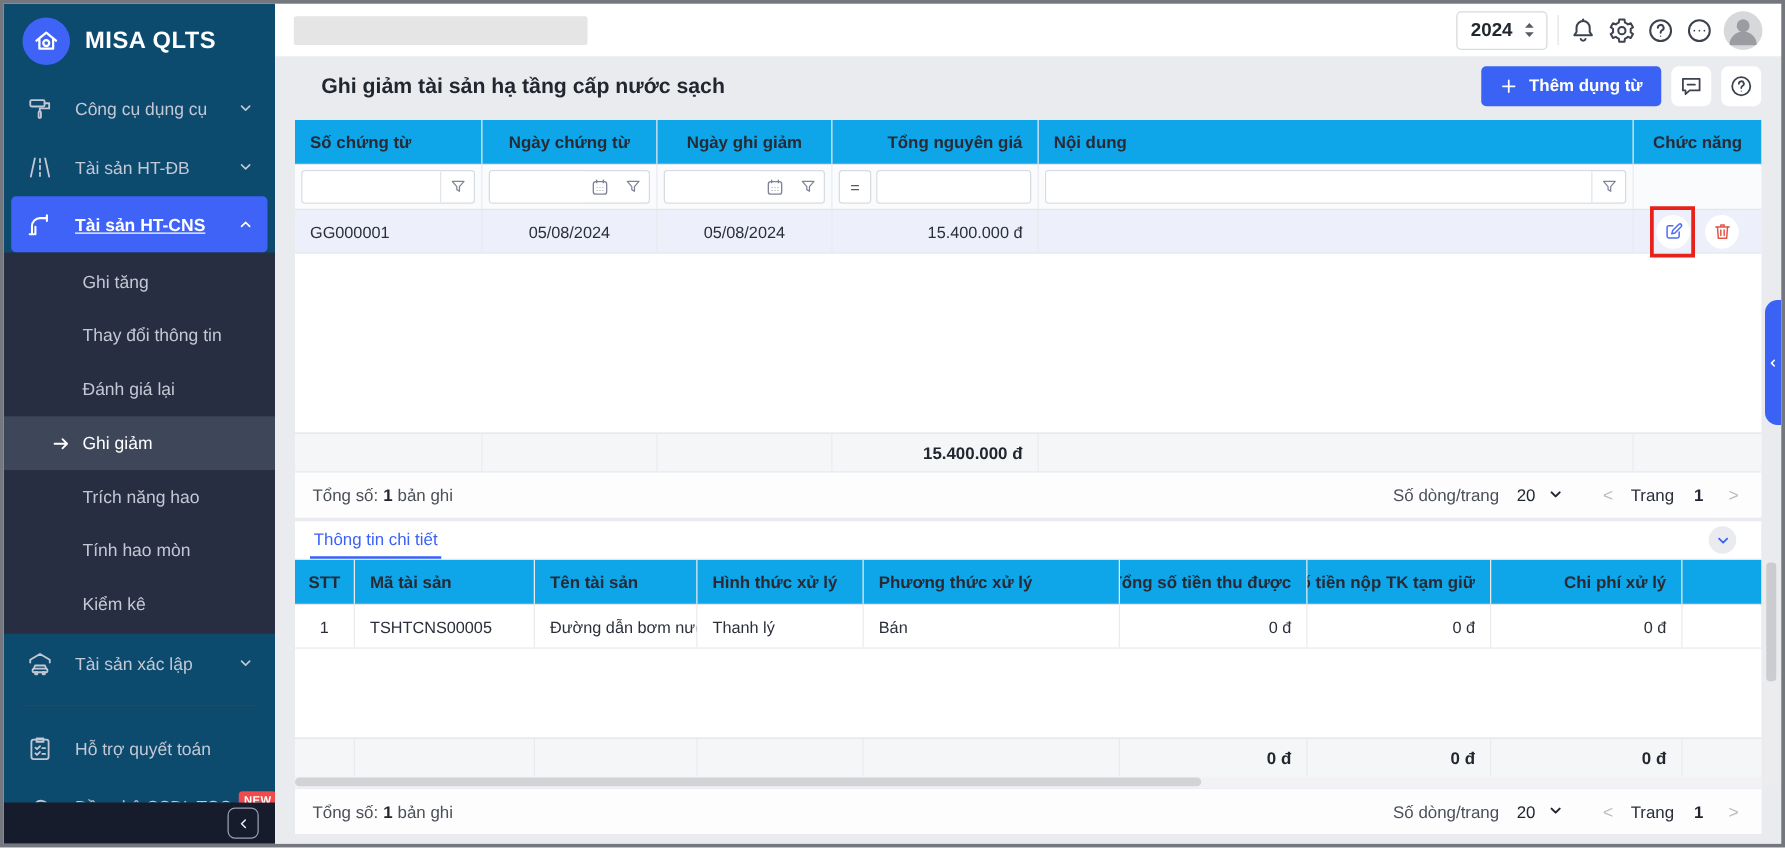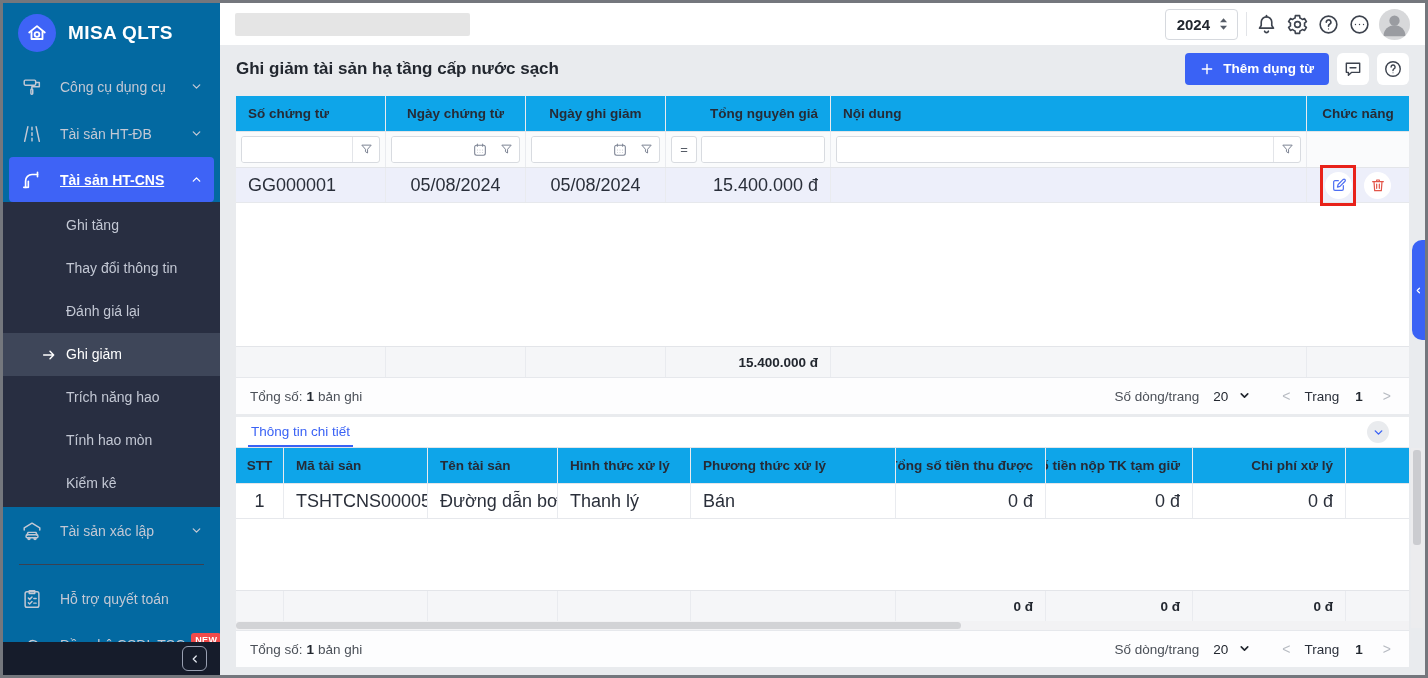--- a/index.html
+++ b/index.html
@@ -1,21 +1,21 @@
 <!DOCTYPE html>
 <html><head>
 <meta charset="utf-8">
 <style>
   * { box-sizing: border-box; margin: 0; padding: 0; }
   html,body { background:#c9cbd0; }
   body { font-family:"Liberation Sans","DejaVu Sans",sans-serif; }
   .screen { width:1428px; height:678px; border:3px solid #74777d; display:flex; background:#e9ebee; overflow:hidden; position:relative; }
 
   
-  .sidebar { flex:0 0 217px; background:#0369a1; color:#c3c8d4; display:flex; flex-direction:column; overflow:hidden; }
+  .sidebar { flex:0 0 217px; background:#0c4a6e; color:#c3c8d4; display:flex; flex-direction:column; overflow:hidden; }
   .logo-row { height:60px; display:flex; align-items:center; padding:0 15px; gap:12px; flex:0 0 auto; }
   .logo-circle { width:38px; height:38px; border-radius:50%; background:#3e63f6; display:flex; align-items:center; justify-content:center; color:#fff; flex:0 0 auto; }
   .brand { font-size:19px; font-weight:bold; color:#fff; letter-spacing:.4px; white-space:nowrap; }
   .side-nav { flex:1 1 auto; overflow:hidden; }
   .nav-item { height:47px; display:flex; align-items:center; padding:0 16px 0 18px; gap:15px; font-size:14px; cursor:pointer; white-space:nowrap; }
   .nav-item .nav-icon { width:24px; height:24px; flex:0 0 auto; display:flex; align-items:center; }
   .nav-item .nav-label { flex:1; }
   .nav-item .nav-chevron { width:14px; display:flex; }
   .nav-item.active { background:#3e63f6; color:#fff; border-radius:4px; margin:0 6px; padding:0 10px 0 12px; height:45px; font-weight:bold;text-decoration:underline; }
   .submenu { background:#282e41; padding:2px 0; }
@@ -30,21 +30,21 @@
   
   .content { flex:1; display:flex; flex-direction:column; min-width:0; position:relative; background:#e9ebee; }
   .topbar { height:42px; background:#fff; display:flex; align-items:center; padding:0 15px; flex:0 0 auto; }
   .redacted { width:235px; height:23px; background:#e5e5e5; border-radius:2px; }
   .topbar-right { margin-left:auto; display:flex; align-items:center; gap:8px; }
   .year-box { display:flex; align-items:center; border:1px solid #d6d9de; border-radius:4px; height:31px; padding:0 8px 0 11px; gap:8px; font-weight:bold; font-size:15px; color:#22272f; cursor:pointer; }
   .top-divider { width:1px; height:24px; background:#e2e4e8; }
   .top-icon { width:23px; height:23px; color:#3d434e; display:flex; cursor:pointer; }
   .avatar { width:31px; height:31px; border-radius:50%; background:#d7d8da; overflow:hidden; display:flex; align-items:flex-end; justify-content:center; cursor:pointer; }
 
-  .title-bar { height:47px; display:flex; align-items:center; padding:0 16px; flex:0 0 auto; }
+  .title-bar { height:47px; display:flex; align-items:center; padding:0 16px; flex:0 0 auto;margin-left:21px; }
   .page-title { font-size:17px; font-weight:bold; color:#22272f; }
   .title-actions { margin-left:auto; display:flex; align-items:center; gap:8px; }
   .btn-add { background:#3a62f5; color:#fff; height:32px; border:none; border-radius:4px; padding:0 15px; display:flex; align-items:center; gap:9px; font-size:13.5px; font-weight:bold; font-family:inherit; cursor:pointer; }
   .icon-btn { width:32px; height:32px; background:#fff; border:none; border-radius:6px; display:flex; align-items:center; justify-content:center; color:#3d434e; cursor:pointer; }
 
   .panel { background:#fff; margin:0 16px; display:flex; flex-direction:column; position:relative; }
   .main-panel { margin-top:4px; height:318px; }
   .detail-panel { margin-top:3px; height:250px; }
 
   .g { display:grid; align-items:stretch; }
@@ -55,21 +55,21 @@
   .header-row { height:36px; background:#0ea5e9; border-bottom:1px solid #e3e5e9; font-size:13.5px; font-weight:bold; color:#262b36; flex:0 0 auto; }
   .c-center { justify-content:center; }
   .c-right  { justify-content:flex-end; }
   .filter-row { height:36px; background:#fafbfc; border-bottom:1px solid #e3e5e9; flex:0 0 auto; }
   .filter-row > div { padding:0 5px; }
   .input-box { display:flex; align-items:center; width:100%; height:27px; border:1px solid #d8dbe0; border-radius:3px; background:#fff; overflow:hidden; }
   .input-box input { flex:1; min-width:0; border:none; outline:none; height:100%; padding:0 6px; font-family:inherit; font-size:13px; }
   .inp-sep { width:1px; height:100%; background:#e3e5e9; }
   .inp-ic { flex:0 0 auto; width:26px; height:100%; display:flex; align-items:center; justify-content:center; color:#7d8494; cursor:pointer; }
   .eq-box { flex:0 0 auto; width:26px; height:27px; border:1px solid #d8dbe0; border-radius:3px; background:#fff; display:flex; align-items:center; justify-content:center; font-size:13px; color:#565c66; margin-right:4px; }
-  .data-row { height:35px; font-size:18px; color:#2a2f3a; border-bottom:1px solid #e6e8ec; flex:0 0 auto; cursor:pointer; }
+  .data-row { height:35px; font-size:13px; color:#2a2f3a; border-bottom:1px solid #e6e8ec; flex:0 0 auto; cursor:pointer; }
   .row-hl { background:#edeffa; }
   .fn-cell { position:relative; display:flex; align-items:center; justify-content:center; gap:12px; overflow:visible !important; }
   .icon-circle { width:27px; height:27px; border-radius:50%; background:#fff; display:flex; align-items:center; justify-content:center; cursor:pointer; }
   .edit-c { color:#4d6ef2; }
   .trash-c { color:#e25549; }
   .annot-wrap { position:relative; display:flex; }
   .annot { position:absolute; left:-5px; top:-7px; width:36px; height:41px; border:3px solid #e8221a; pointer-events:none; }
   .filler { flex:1 1 auto; background:#fff; }
   .sum-row { height:31px; background:#f5f6f8; border-top:1px solid #e3e5e9; font-size:13.5px; font-weight:bold; color:#22272f; flex:0 0 auto; }
   .table-footer { height:37px; border-top:1px solid #e6e8ec; background:#fdfdfe; display:flex; align-items:center; padding:0 14px; font-size:13.5px; color:#4b5058; flex:0 0 auto; }

